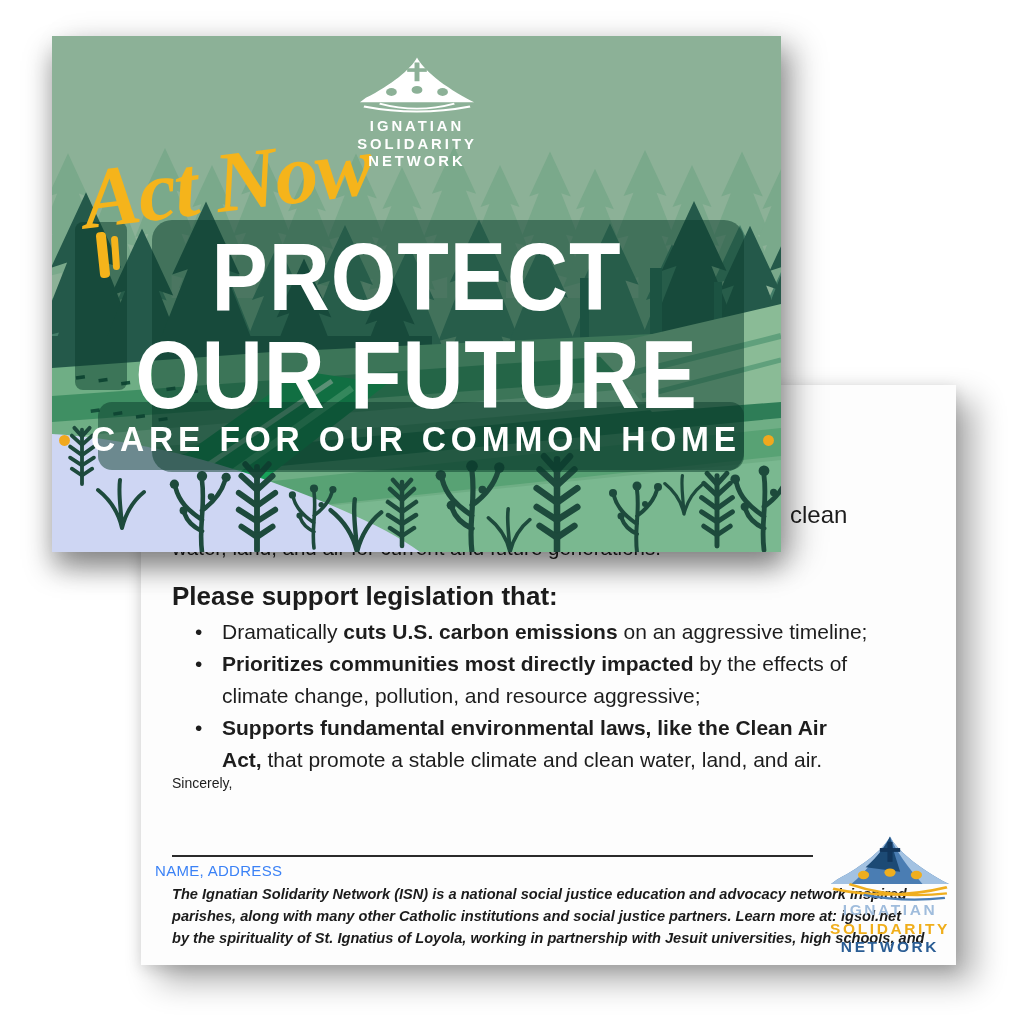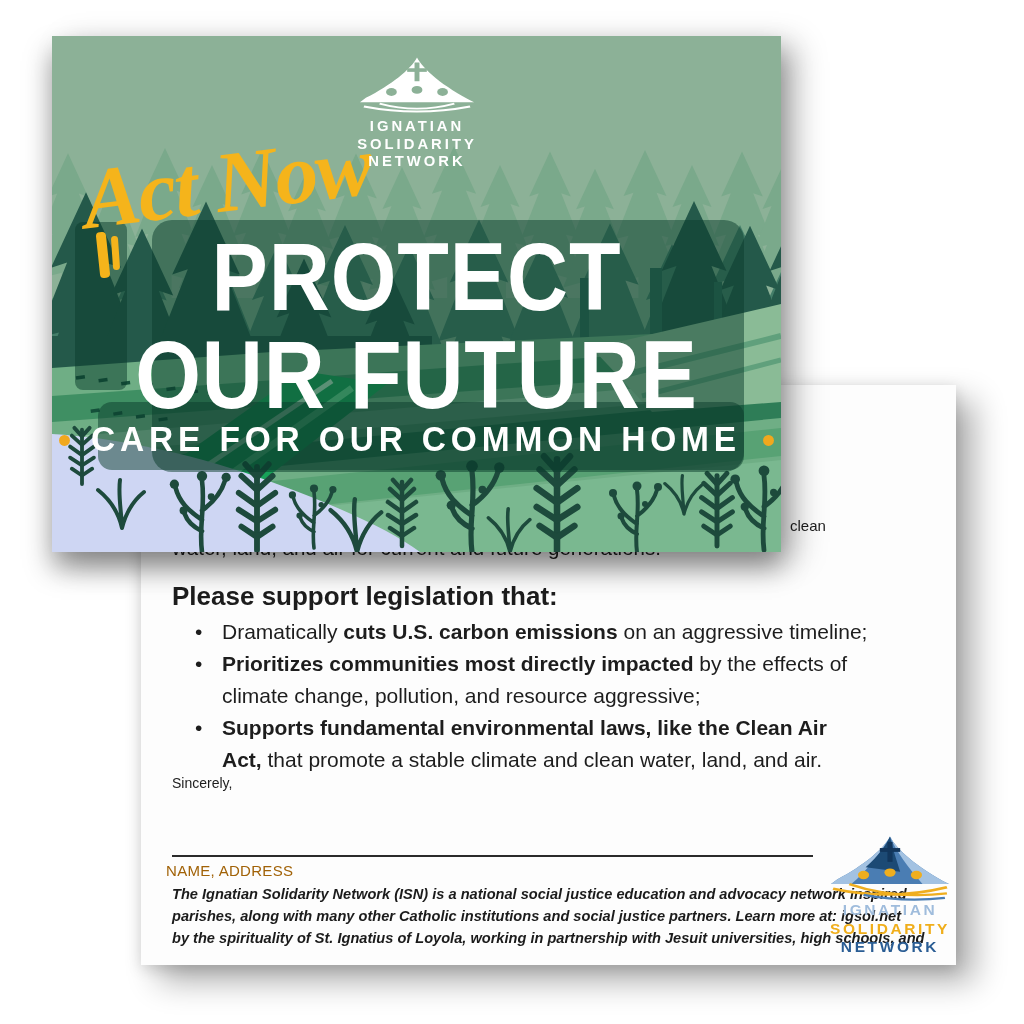--- a/index.html
+++ b/index.html
@@ -3,31 +3,31 @@
 <meta charset="utf-8">
 <style>
   html,body{margin:0;padding:0;background:#fff;}
   .stage{position:relative;width:1024px;height:1024px;background:#ffffff;overflow:hidden;
          font-family:"Liberation Sans",sans-serif;}
 
   
   .back-card{position:absolute;left:141px;top:385px;width:815px;height:580px;background:#fdfdfd;
              box-shadow:18px 16px 30px rgba(0,0,0,.32),0 4px 14px rgba(0,0,0,.15);color:#1d1d1d;}
   .back-card .body-text{font-size:14px;}
-  .partial-word{position:absolute;left:649px;top:132px;font-size:15px;}
+  .partial-word{position:absolute;left:649px;top:116px;font-size:24px;}
   .partial-line{position:absolute;left:31px;top:151px;font-size:20.5px;white-space:nowrap;}
   .support-heading{position:absolute;left:31px;top:196px;font-size:26px;font-weight:700;white-space:nowrap;}
   .bullets{position:absolute;left:54px;top:231px;margin:0;padding:0;list-style:none;}
   .bullets li{display:flex;}
   .bullets .marker{width:27px;font-size:21px;line-height:32px;}
   .bline{line-height:32px;font-size:21px;white-space:nowrap;}
   .bline b{font-weight:700;}
   .closing{position:absolute;left:31px;top:390px;font-size:20.5px;}
   .sig-line{position:absolute;left:31px;top:470px;width:641px;border-top:2px solid #2b2b2b;}
-  .sig-label{position:absolute;left:25px;top:477px;font-size:15px;letter-spacing:.3px;color:#a16207;}
+  .sig-label{position:absolute;left:14px;top:477px;font-size:15px;letter-spacing:.3px;color:#3b82f6;}
   .footerp{position:absolute;left:31px;top:499px;font-size:14.6px;line-height:21.8px;
            font-style:italic;font-weight:600;color:#1b1b1b;}
   .footerp div{white-space:nowrap;}
 
   
   .logo{position:absolute;display:flex;flex-direction:column;align-items:center;}
   .logo .ltxt{font-weight:700;}
   .logo-color{left:681px;top:450px;width:136px;}
   .logo-color .ltxt{font-size:15.5px;letter-spacing:2.6px;line-height:18.5px;}
   .logo-color .l1{color:#9fbcdc;}

